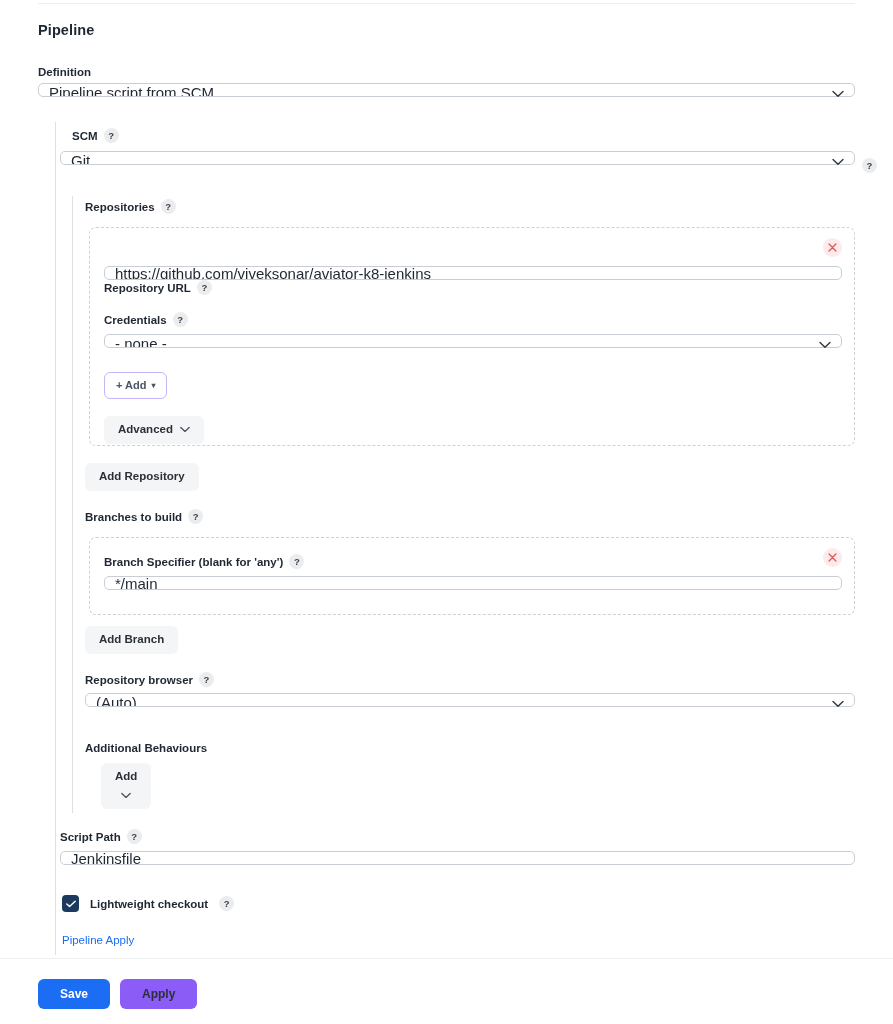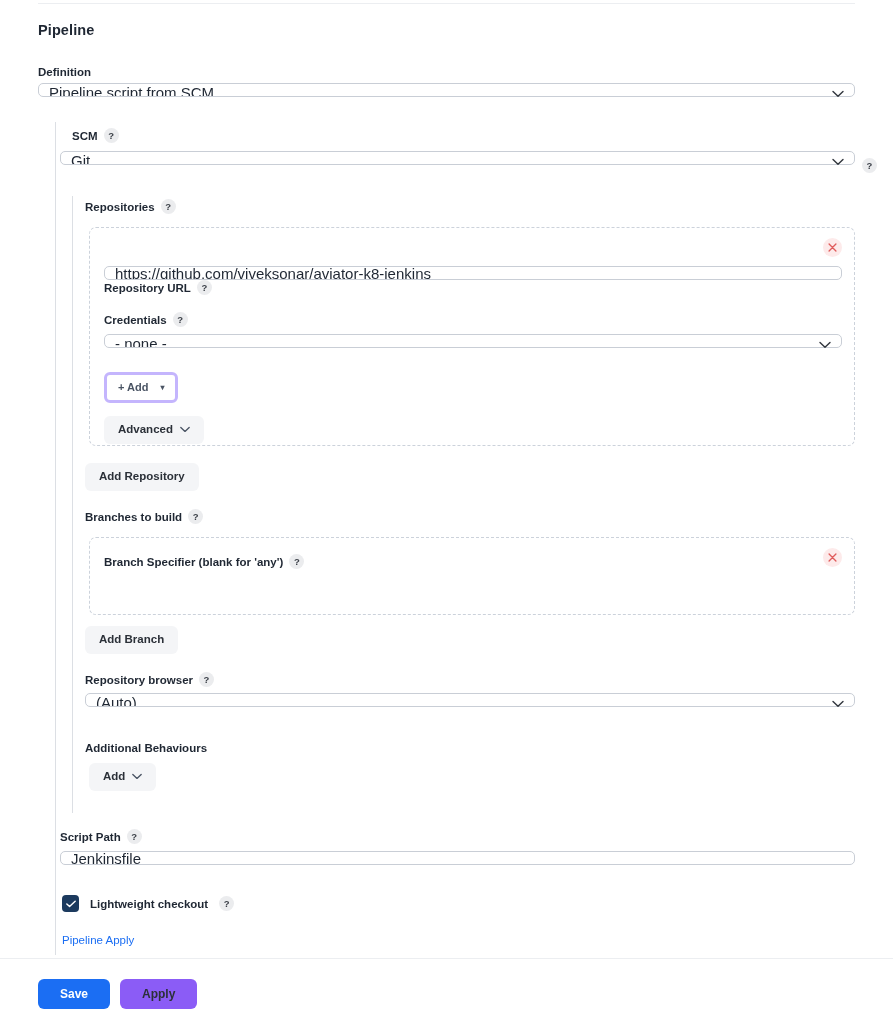--- a/index.html
+++ b/index.html
@@ -99,31 +99,31 @@
     color: #2b3038;
     padding: 7px 13px;
     cursor: pointer;
     display: inline-flex;
     align-items: center;
     gap: 7px;
     line-height: 1;
   }
   .btn-outline {
     background: #ffffff;
-    border: 3px solid #c4b5fd;
+    border: 1px solid #c4b5fd;
     border-radius: 6px;
     font-family: "Liberation Sans", sans-serif;
     font-size: 11px;
     font-weight: bold;
     color: #4a5464;
     padding: 7px 11px;
     cursor: pointer;
     display: inline-flex;
     align-items: center;
-    gap: 12px;
+    gap: 5px;
     line-height: 1;
     justify-content: center;
   }
   .btn-primary {
     background: #1b6ef3;
     border: none;
     border-radius: 6px;
     font-family: "Liberation Sans", sans-serif;
     font-size: 12px;
     font-weight: bold;
@@ -309,20 +309,21 @@
   <div class="abs dashbox" style="left:89px; top:537px; width:766px; height:78px;">
     <button class="del-btn" style="right:12px; top:10px;">
       <svg width="9" height="9" viewBox="0 0 10 10" fill="none">
           <path d="M1.2 1.2L8.8 8.8M8.8 1.2L1.2 8.8" stroke="#e05c5c" stroke-width="1.5" stroke-linecap="round"></path>
         </svg>
     </button>
     <div class="row abs" style="left:14px; top:16px;">
       <span class="field-label">Branch Specifier (blank for 'any')</span>
       <span class="help">?</span>
     </div>
+    <input class="ctl abs" style="left: 14px; top: 38px; width: 738px;" value="*/main">
   </div>
 
   <button class="btn-grey abs" style="left:85px; top:626px;">
     <span>Add Branch</span>
   </button>
 
   <div class="abs row" style="left:85px; top:672px;">
     <span class="field-label">Repository browser</span>
     <span class="help">?</span>
   </div>
@@ -331,21 +332,21 @@
       <option>(Auto)</option>
     </select>
     <span class="chev">
       <svg width="12" height="8" viewBox="0 0 12 8" fill="none">
           <path d="M1 1.5L6 6.3L11 1.5" stroke="#31363d" stroke-width="1.4" stroke-linecap="round" stroke-linejoin="round"></path>
         </svg>
     </span>
   </div>
 
   <div class="abs plain-label" style="left:85px; top:742px;">Additional Behaviours</div>
-  <button class="btn-grey abs" style="left:89px; top:763px;">
+  <button class="btn-grey abs" style="left:101px; top:763px;flex-direction:column;">
     <span>Add</span>
     <span class="chev-s">
       <svg width="10" height="7" viewBox="0 0 12 8" fill="none">
           <path d="M1 1.5L6 6.3L11 1.5" stroke="#4a5464" stroke-width="1.6" stroke-linecap="round" stroke-linejoin="round"></path>
         </svg>
     </span>
   </button>
 
   <div class="abs row" style="left:60px; top:829px;">
     <span class="field-label">Script Path</span>

